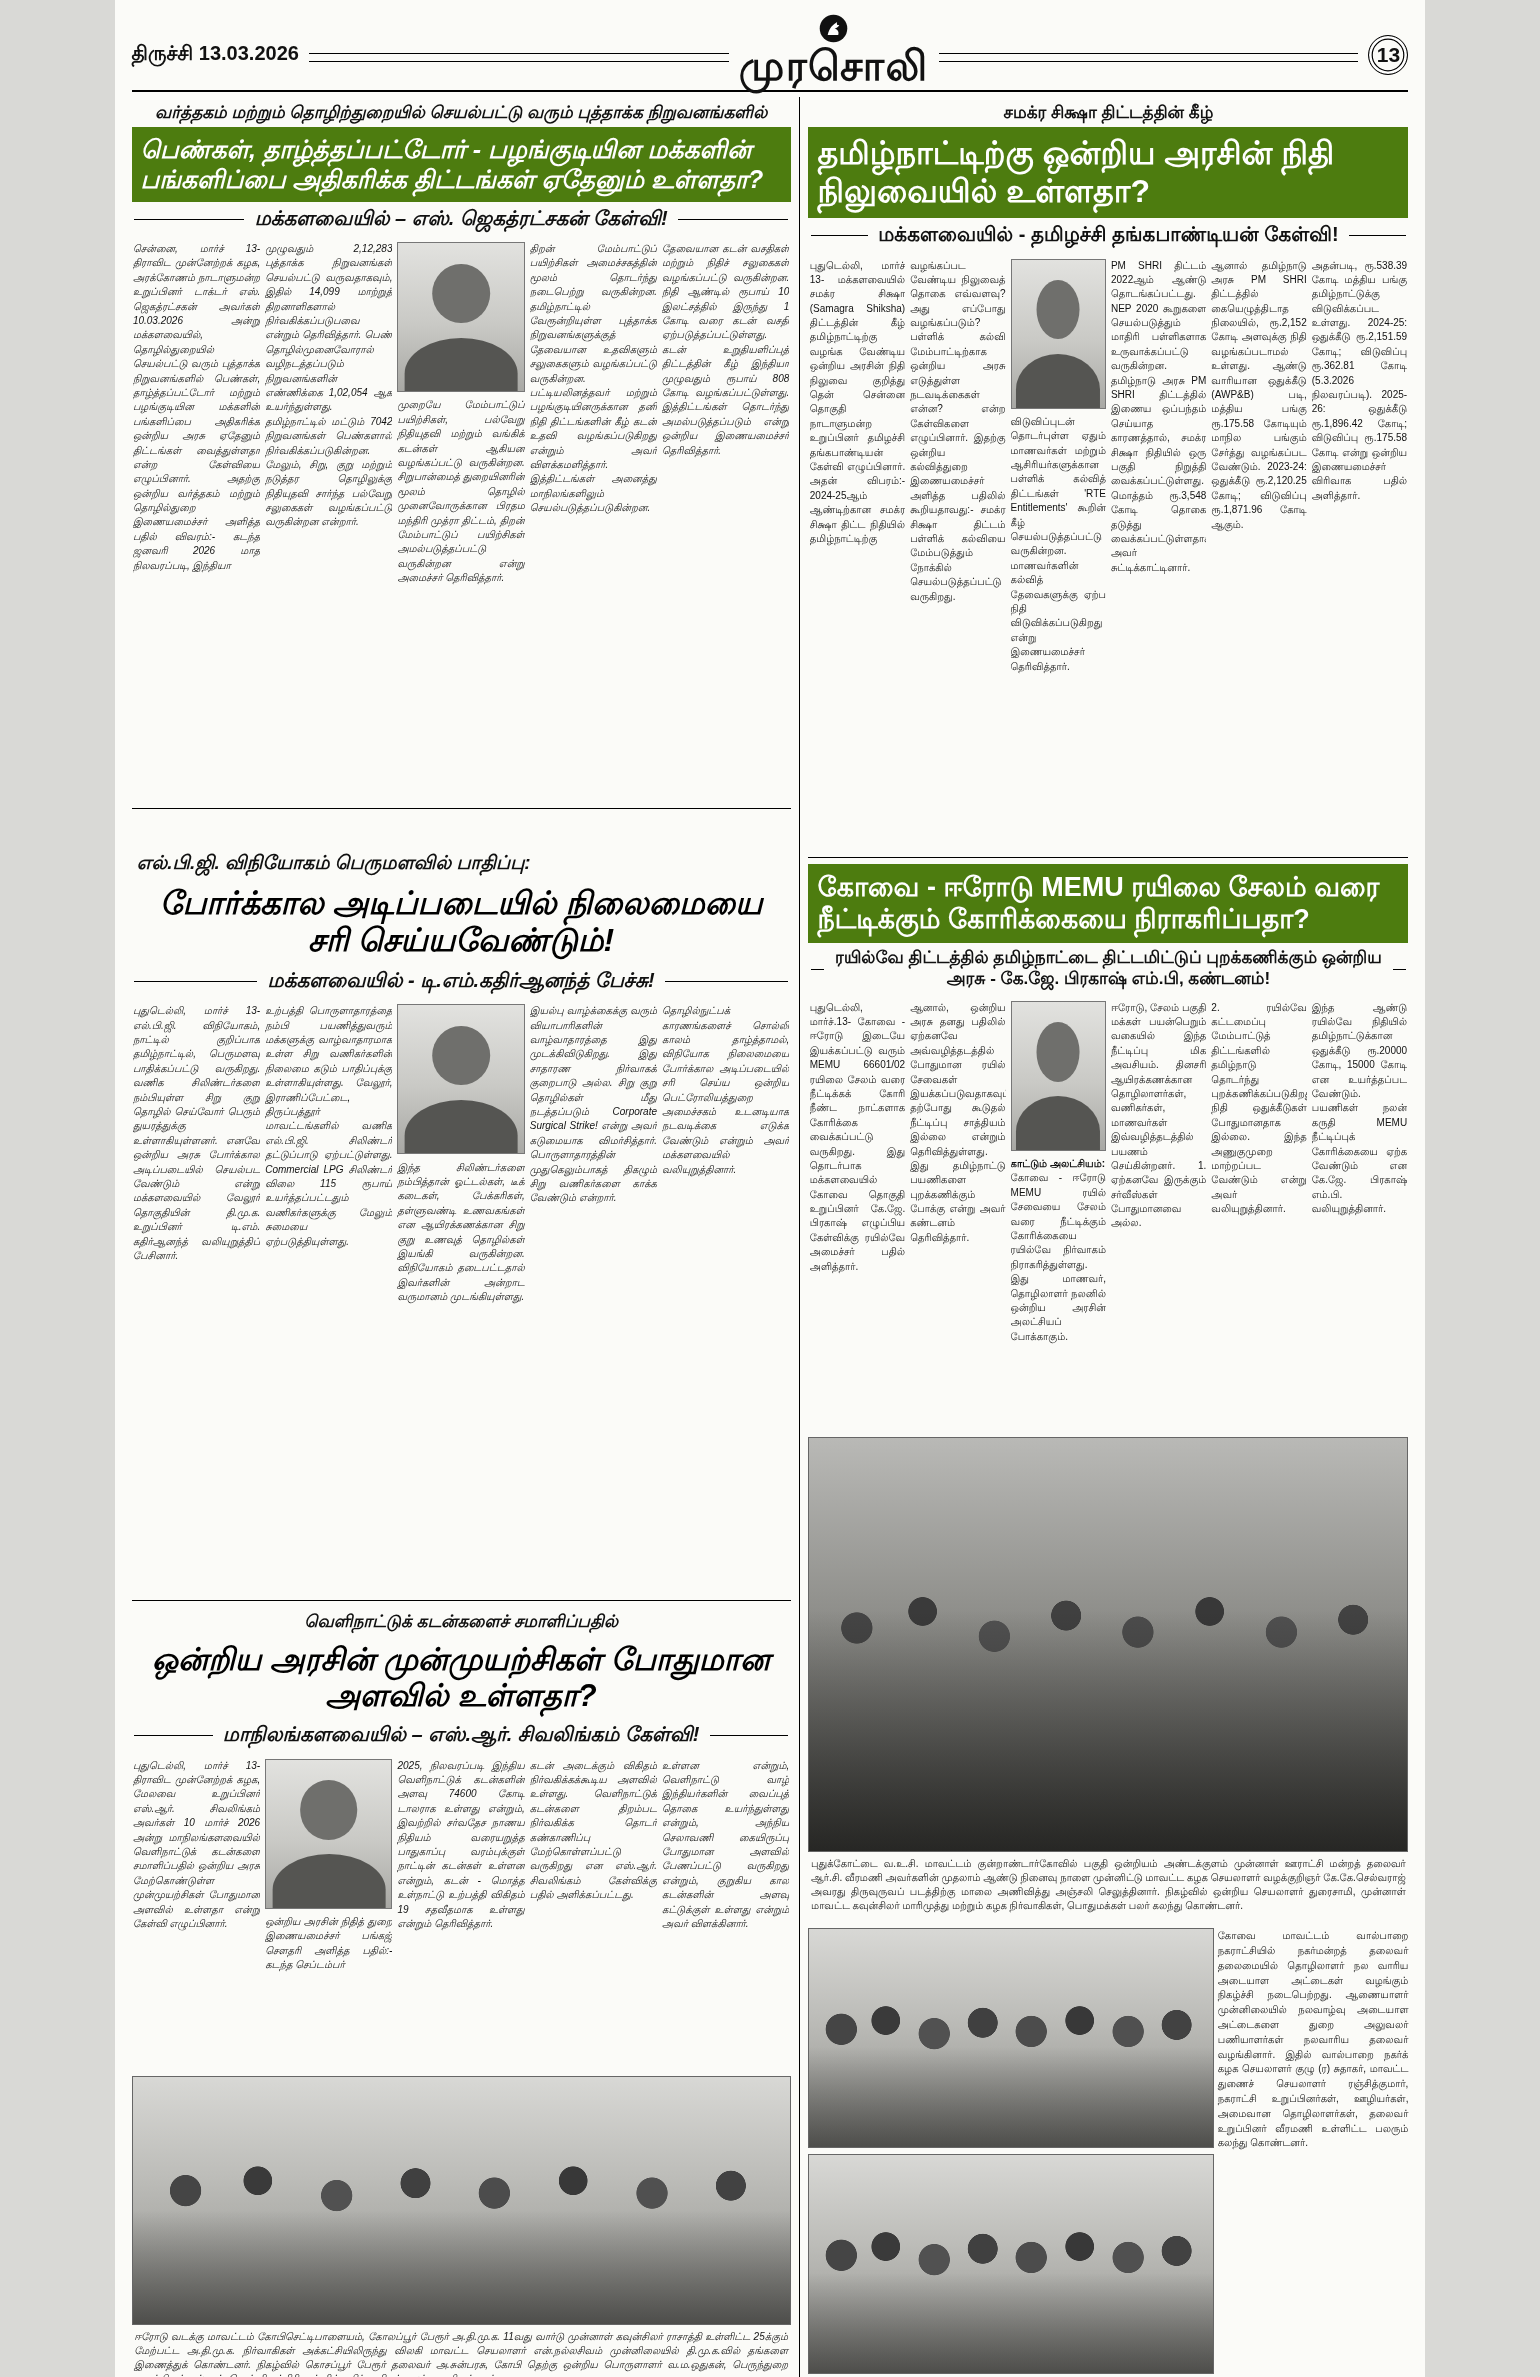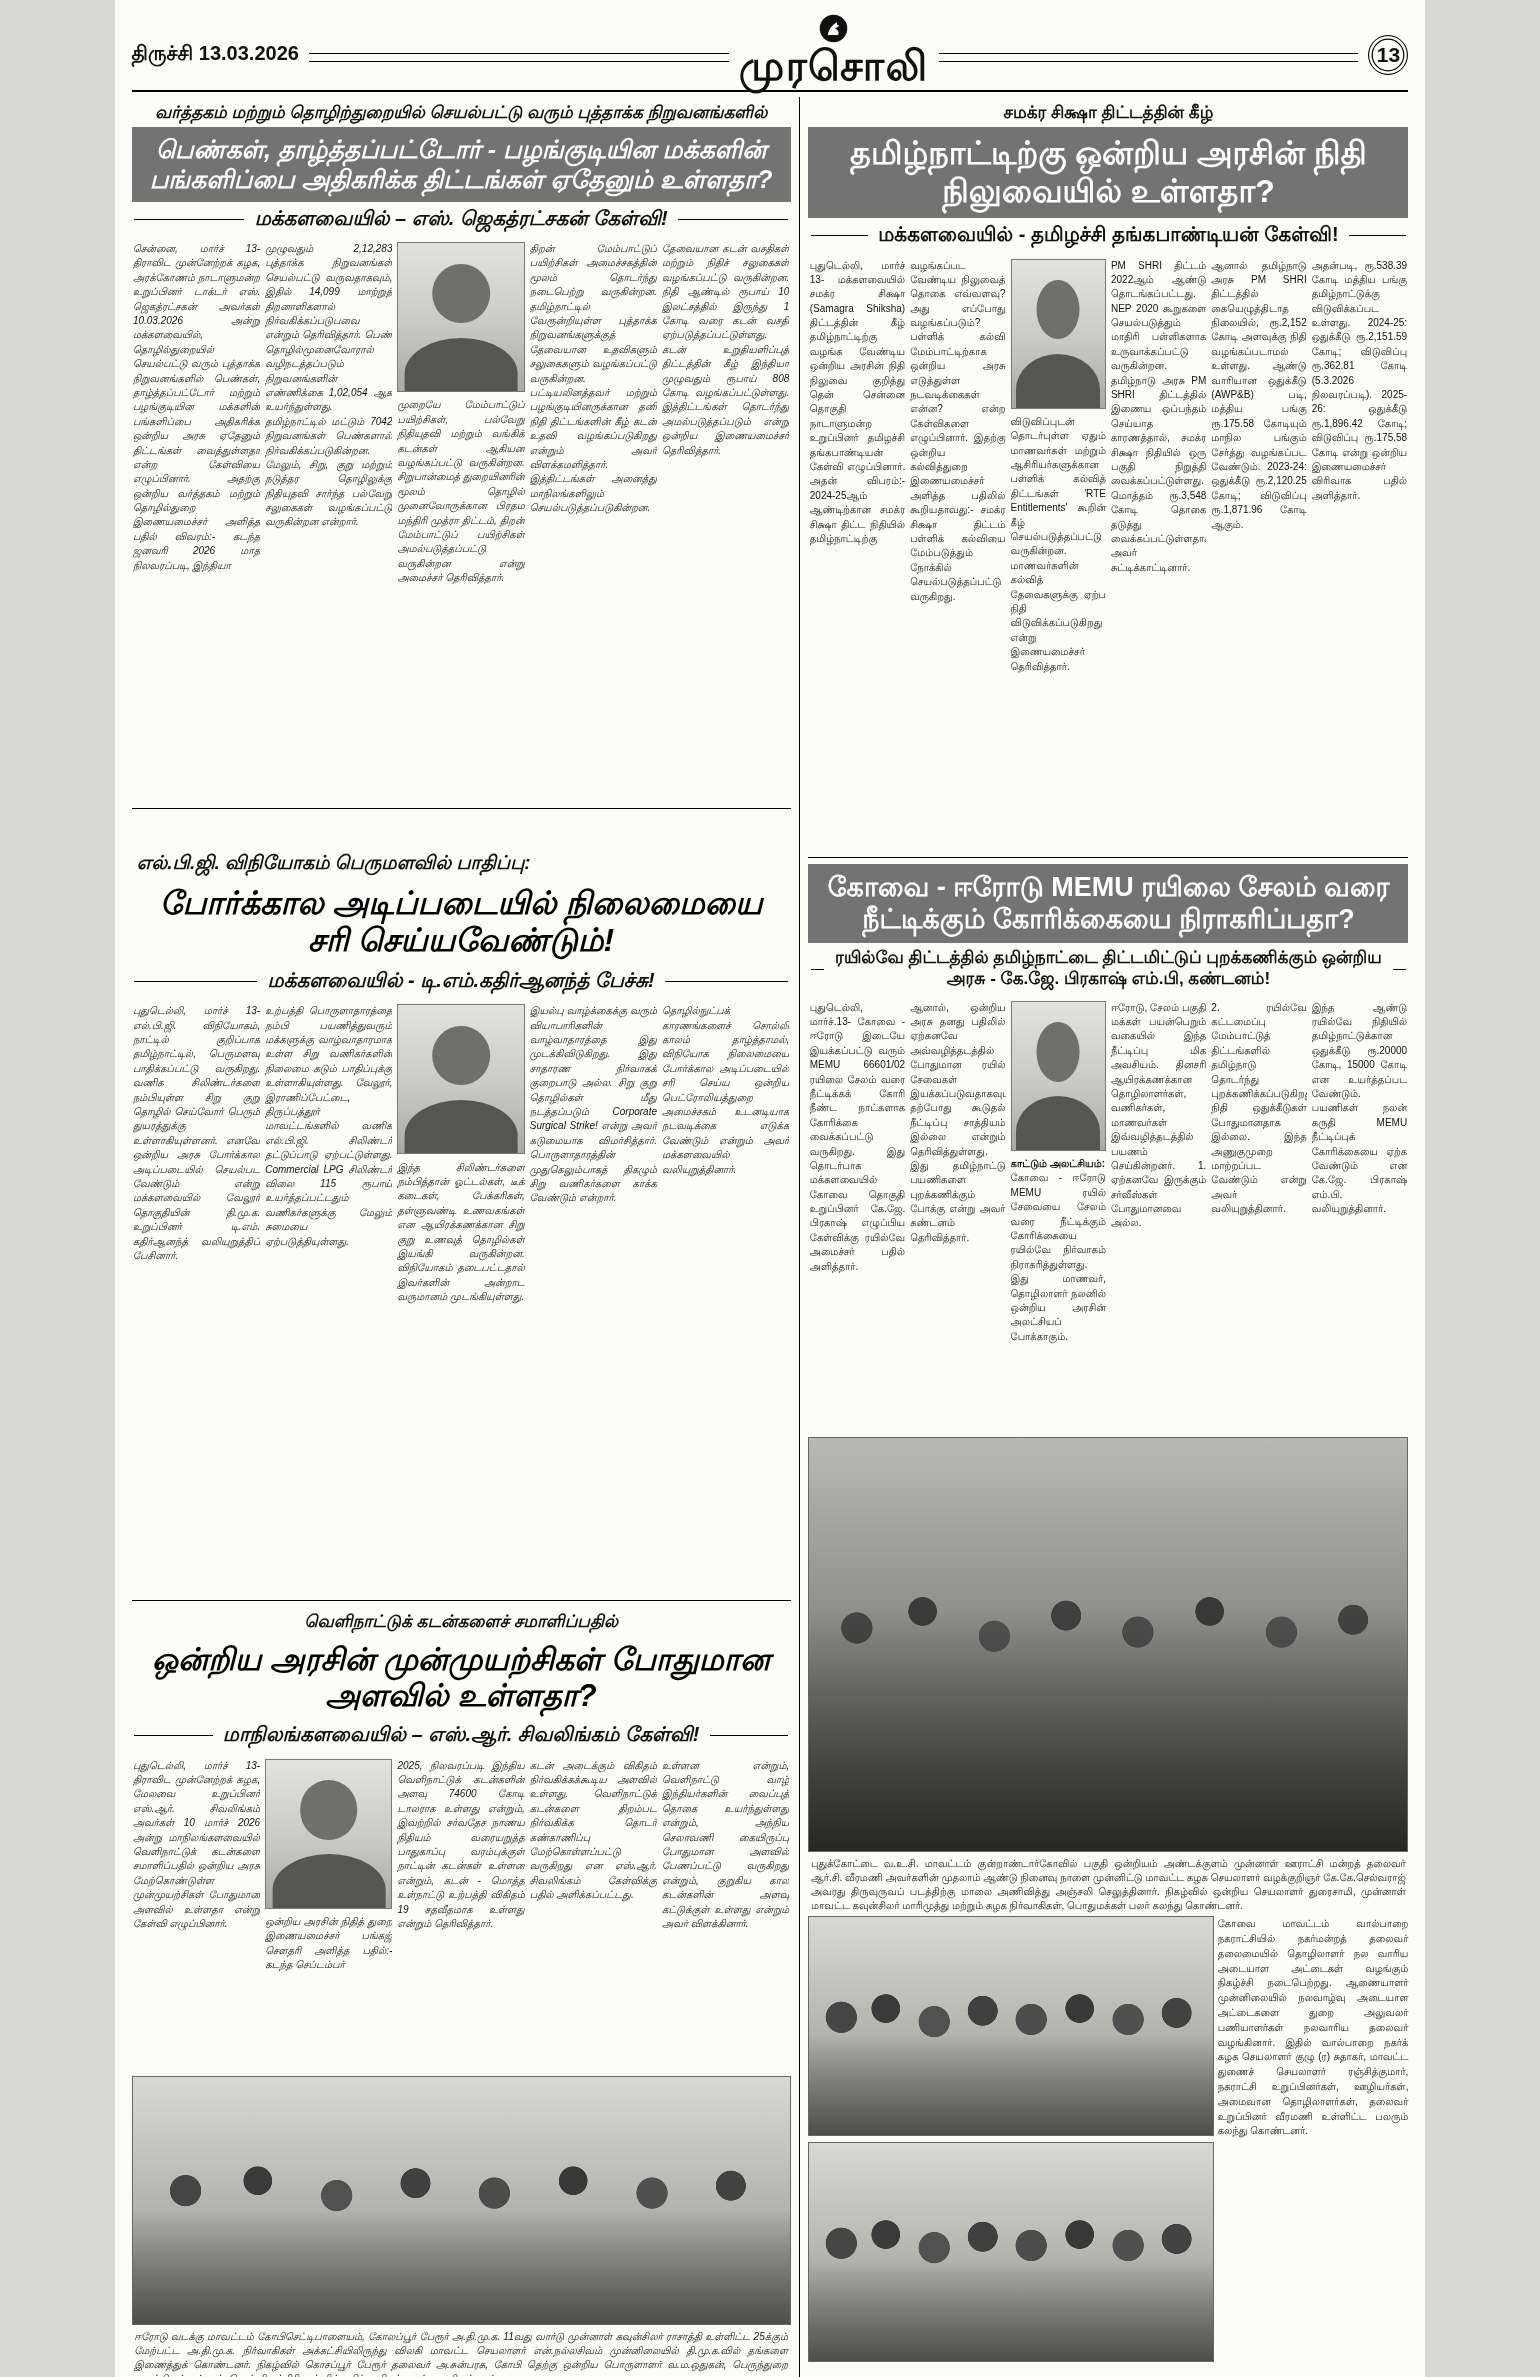--- a/index.html
+++ b/index.html
@@ -22,21 +22,21 @@
   .content { display:flex; align-items:stretch; }
   .half.left  { width:659px; flex:none;font-style:italic; }
   .vrule { width:1.3px; background:#000; margin:0 8.3px; flex:none; }
   .half.right { flex:1; min-width:0; }
 
   .hrule { border-top:1.9px solid #000; margin:6.4px 0; }
 
   
   .kicker { text-align:center; font-weight:bold; font-size:17px; padding:5.1px 2.6px 3.8px; }
   .kicker.left-align { text-align:left; font-size:19px; padding-left:5.1px;margin-top:38px; }
-  .bar-headline { background:#737373; color:#fff; font-weight:bold; text-align:center; padding:7.7px 9px; line-height:1.18; }
+  .bar-headline { background:#4d7c0f; color:#fff; font-weight:bold; text-align:left; padding:7.7px 9px; line-height:1.18; }
   .bar-headline.h-a1 { font-size:25px; }
   .bar-headline.h-shiksha { font-size:32px; }
   .bar-headline.h-memu { font-size:27px; }
   .plain-headline { color:#000; font-weight:bold; text-align:center; line-height:1.15; padding:5.1px 3.8px; }
   .plain-headline.h-lpg { font-size:32px; }
   .plain-headline.h-loans { font-size:31px; }
   .subhead { display:flex; align-items:center; gap:10.2px; font-weight:bold; text-align:center; padding:5.1px 2.6px; font-size:20px; }
   .subhead::before, .subhead::after { content:""; flex:1; border-top:1.9px solid #000; min-width:12.8px; }
   .subhead.small { font-size:17px; }
 
@@ -65,21 +65,21 @@
       radial-gradient(circle at 67% 42%, #383838 0 14px, transparent 14.7px),
       radial-gradient(circle at 79% 47%, #505050 0 15.3px, transparent 16px),
       radial-gradient(circle at 91% 44%, #424242 0 14.7px, transparent 15.3px); }
   .scene::after { content:""; position:absolute; left:0; right:0; bottom:0; height:46%;
                   background:linear-gradient(180deg, transparent, rgba(35,35,33,.6)); }
   .scene.dark { background:linear-gradient(180deg,#b9b9b6 0%,#8c8c88 45%,#5f5f5c 100%); }
   .scene.dark::after { height:58%; background:linear-gradient(180deg, transparent, rgba(20,20,18,.75)); }
 
   .caption { font-size:10px; line-height:1.42; text-align:justify; padding:5.1px 2.6px 2.6px; }
 
-  .figure2 { display:flex; gap:4px; margin-top:0; }
+  .figure2 { display:flex; gap:4px; margin-top:12px; }
   .figure2 .photos { width:68%; display:flex; flex-direction:column; gap:6.4px; }
   .figure2 .side-caption { width:32%; font-size:10px; line-height:1.48; text-align:justify; padding-top:1.3px; }
 </style>
 </head>
 <body>
 
 <div class="page">
 
   <header class="masthead-row">
     <div class="edition-date">திருச்சி 13.03.2026</div>

